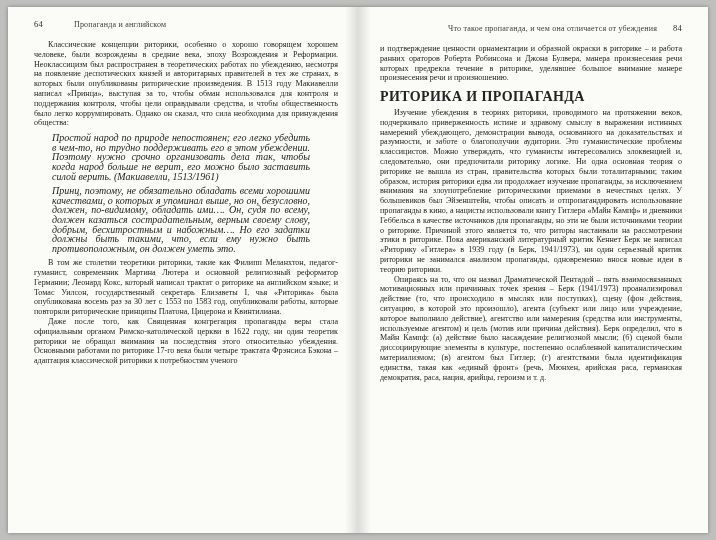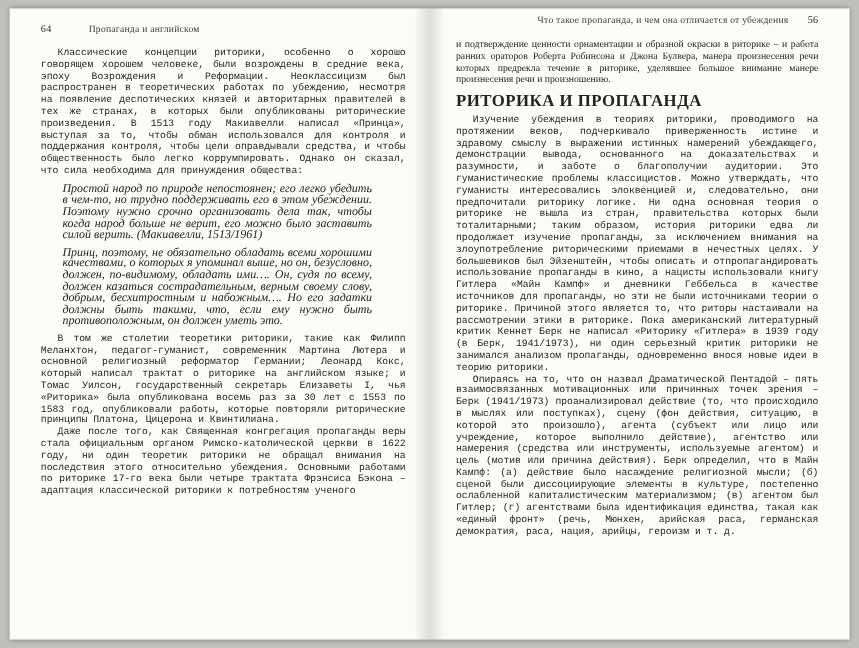--- a/index.html
+++ b/index.html
@@ -21,21 +21,21 @@
     display:flex;
     box-shadow:0 0 4px rgba(0,0,0,.35);
   }
   .page {
     box-sizing:border-box;
     width:50%;
     color:#232323;
     position:relative;
   }
   .page-left  { padding:12px 20px 10px 26px; }
-  .page-right { padding:4px 26px 10px 22px; }
+  .page-right { padding:16px 26px 10px 22px; }
   .gutter {
     position:absolute;
     left:50%; top:0; bottom:0;
     width:26px;
     margin-left:-13px;
     background:linear-gradient(to right, rgba(0,0,0,0) 0%, rgba(0,0,0,0.10) 42%, rgba(90,80,70,0.18) 50%, rgba(0,0,0,0.10) 58%, rgba(0,0,0,0) 100%);
     pointer-events:none;
   }
   .running-head {
     display:flex;
@@ -48,21 +48,21 @@
   .running-head.left  { justify-content:flex-start; gap:31px; }
   .running-head.right { justify-content:flex-end;  gap:16px; }
   .page-num { font-size:8.5px; color:#2e2e2e; }
   .content {
     font-size:8.1px;
     line-height:9.8px;
     text-align:justify;
     hyphens:auto;
   }
   .content p { margin:0; }
-  .content p.para { text-indent:14px;font-family:Liberation Mono, monospace; }
+  .content p.para { text-indent:14px; }
   .content p.para-noindent { text-indent:0; }
   .content p.quote {
     margin:5px 28px 5px 18px;
     font-style:italic;
     font-size:10px;
     line-height:9.6px;
     text-indent:0;
   }
   .content h2.heading {
     font-size:14px;
@@ -88,21 +88,21 @@
           <p class="quote">Простой народ по природе непостоянен; его легко убедить в чем-то, но трудно поддерживать его в этом убеждении. Поэтому нужно срочно организовать дела так, чтобы когда народ больше не верит, его можно было заставить силой верить. (Макиавелли, 1513/1961)</p>
           <p class="quote">Принц, поэтому, не обязательно обладать всеми хорошими качествами, о которых я упоминал выше, но он, безусловно, должен, по-видимому, обладать ими…. Он, судя по всему, должен казаться сострадательным, верным своему слову, добрым, бесхитростным и набожным…. Но его задатки должны быть такими, что, если ему нужно быть противоположным, он должен уметь это.</p>
           <p class="para">В том же столетии теоретики риторики, такие как Филипп Меланхтон, педагог-гуманист, современник Мартина Лютера и основной религиозный реформатор Германии; Леонард Кокс, который написал трактат о риторике на английском языке; и Томас Уилсон, государственный секретарь Елизаветы I, чья «Риторика» была опубликована восемь раз за 30 лет с 1553 по 1583 год, опубликовали работы, которые повторяли риторические принципы Платона, Цицерона и Квинтилиана.</p>
           <p class="para">Даже после того, как Священная конгрегация пропаганды веры стала официальным органом Римско-католической церкви в 1622 году, ни один теоретик риторики не обращал внимания на последствия этого относительно убеждения. Основными работами по риторике 17-го века были четыре трактата Фрэнсиса Бэкона – адаптация классической риторики к потребностям ученого</p>
         </div>
     </div>
 
     <div class="page page-right">
       <div class="running-head right">
         <span>Что такое пропаганда, и чем она отличается от убеждения</span>
-        <span class="page-num">56</span>
+        <span class="page-num">84</span>
       </div>
       <div class="content" id="right-content">
           <p class="para-noindent">и подтверждение ценности орнаментации и образной окраски в риторике – и работа ранних ораторов Роберта Робинсона и Джона Булвера, манера произнесения речи которых предрекла течение в риторике, уделявшее большое внимание манере произнесения речи и произношению.</p>
           <h2 class="heading">РИТОРИКА И ПРОПАГАНДА</h2>
           <p class="para">Изучение убеждения в теориях риторики, проводимого на протяжении веков, подчеркивало приверженность истине и здравому смыслу в выражении истинных намерений убеждающего, демонстрации вывода, основанного на доказательствах и разумности, и заботе о благополучии аудитории. Это гуманистические проблемы классицистов. Можно утверждать, что гуманисты интересовались элоквенцией и, следовательно, они предпочитали риторику логике. Ни одна основная теория о риторике не вышла из стран, правительства которых были тоталитарными; таким образом, история риторики едва ли продолжает изучение пропаганды, за исключением внимания на злоупотребление риторическими приемами в нечестных целях. У большевиков был Эйзенштейн, чтобы описать и отпропагандировать использование пропаганды в кино, а нацисты использовали книгу Гитлера «Майн Кампф» и дневники Геббельса в качестве источников для пропаганды, но эти не были источниками теории о риторике. Причиной этого является то, что риторы настаивали на рассмотрении этики в риторике. Пока американский литературный критик Кеннет Берк не написал «Риторику «Гитлера» в 1939 году (в Берк, 1941/1973), ни один серьезный критик риторики не занимался анализом пропаганды, одновременно внося новые идеи в теорию риторики.</p>
           <p class="para">Опираясь на то, что он назвал Драматической Пентадой – пять взаимосвязанных мотивационных или причинных точек зрения – Берк (1941/1973) проанализировал действие (то, что происходило в мыслях или поступках), сцену (фон действия, ситуацию, в которой это произошло), агента (субъект или лицо или учреждение, которое выполнило действие), агентство или намерения (средства или инструменты, используемые агентом) и цель (мотив или причина действия). Берк определил, что в Майн Кампф: (а) действие было насаждение религиозной мысли; (б) сценой были диссоциирующие элементы в культуре, постепенно ослабленной капиталистическим материализмом; (в) агентом был Гитлер; (г) агентствами была идентификация единства, такая как «единый фронт» (речь, Мюнхен, арийская раса, германская демократия, раса, нация, арийцы, героизм и т. д.</p>
         </div>
     </div>
 
     <div class="gutter"></div>

